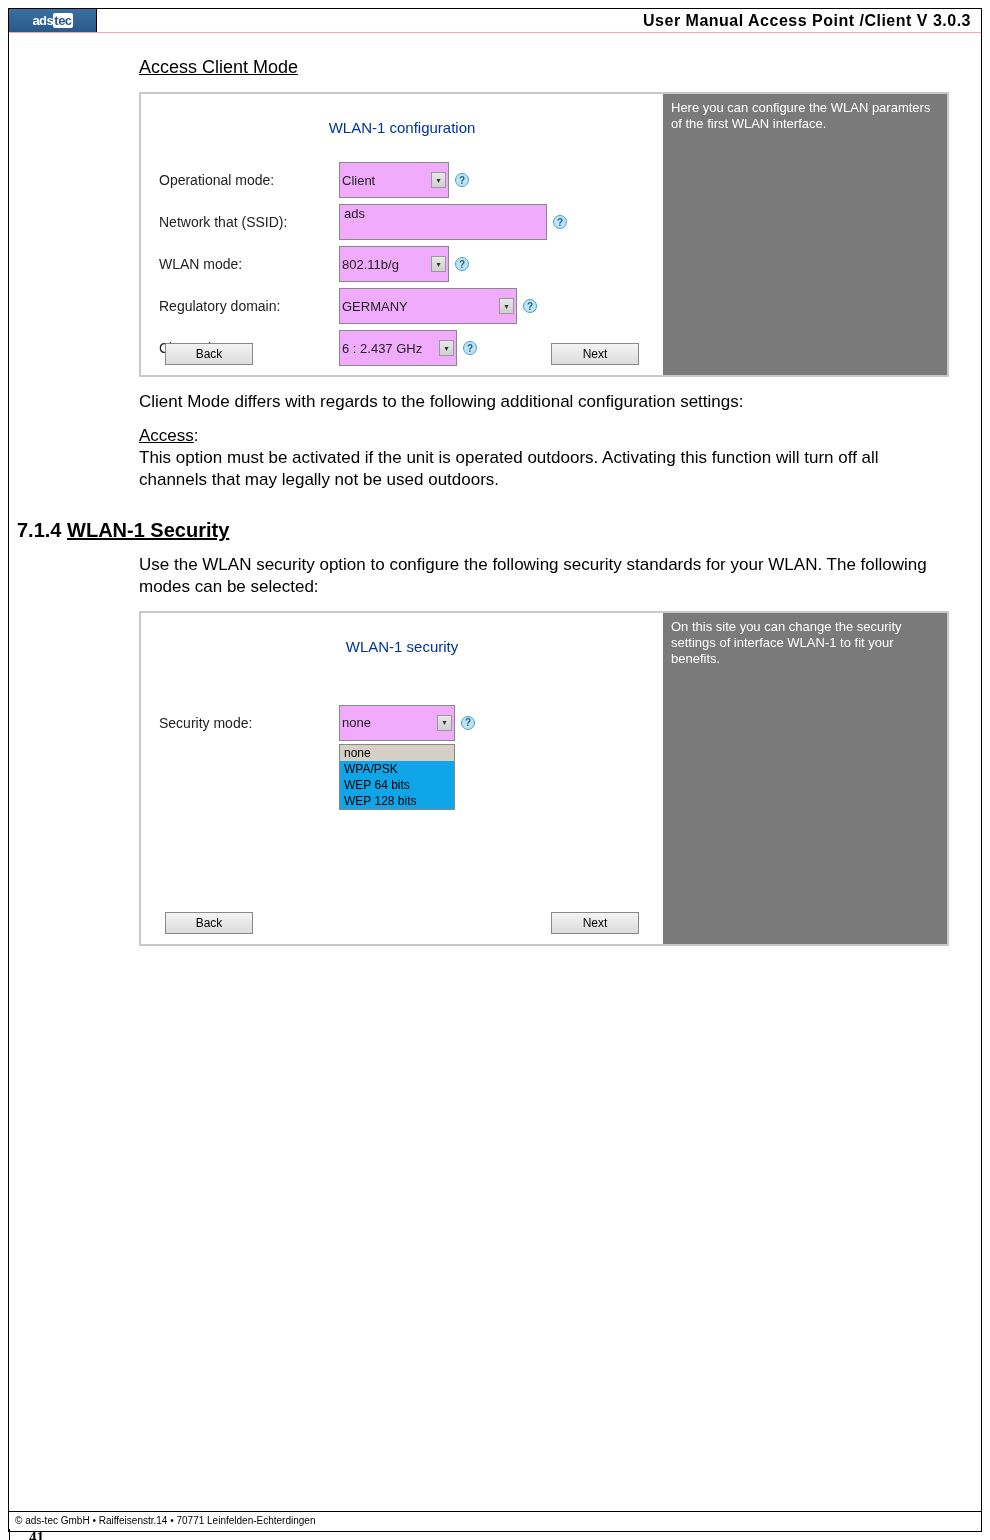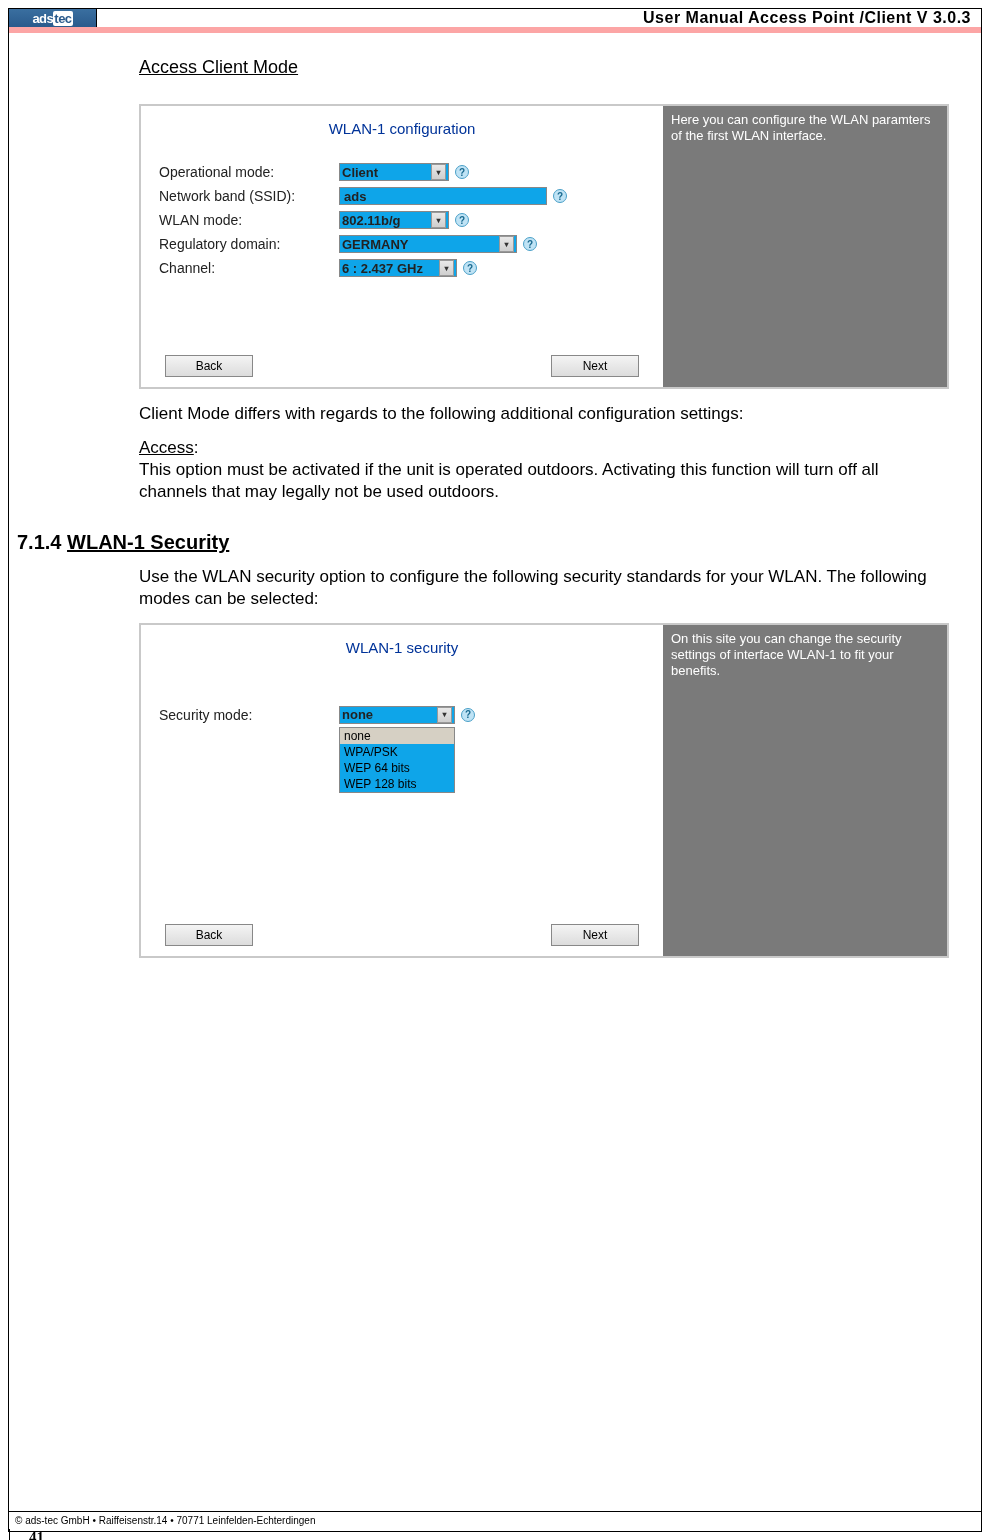--- a/index.html
+++ b/index.html
@@ -14,21 +14,21 @@
   }
   .page-border {
     position: absolute;
     top: 8px; left: 8px; right: 8px; bottom: 8px;
     border: 1px solid #000;
   }
   .header-bar {
     height: 24px;
     display: flex;
     align-items: stretch;
-    border-bottom: 6px solid #fca5a5;
+    border-bottom: 1px solid #fca5a5;
   }
   .logo-box {
     width: 88px;
     background: linear-gradient(to bottom,#3a6fa0,#2a5a8c);
     display: flex;
     align-items: center;
     justify-content: center;
     border-right: 1px solid #000;
   }
   .logo-text {
@@ -52,36 +52,36 @@
     align-items: center;
     justify-content: flex-end;
     border-left: 4px solid #fff;
   }
   .content {
     padding: 20px 30px 0 130px;
   }
   .section-title {
     text-decoration: underline;
     font-size: 18px;
-    margin-bottom: 26px;
+    margin-bottom: 14px;
     margin-top: 4px;
   }
   .screenshot {
     border: 2px solid #c9c9c9;
     width: 810px;
     height: 285px;
     display: flex;
     margin-bottom: 14px;
     background: #fff;
   }
   .screenshot.sec { height: 335px; }
   .ss-main {
     flex: 1;
     position: relative;
-    padding: 4px 18px 10px 18px;
+    padding: 15px 18px 10px 18px;
   }
   .ss-side {
     width: 284px;
     background: #7a7a7a;
     color: #fff;
     font-size: 13px;
     padding: 6px 8px;
     line-height: 1.25;
   }
   .ss-heading {
@@ -93,25 +93,24 @@
   .form-row {
     display: flex;
     align-items: center;
     margin-bottom: 6px;
     font-size: 14px;
     color: #222;
   }
   .form-row .lbl { width: 180px; }
   .sel, .txt {
     border: 1px solid #888;
-    background: #0ea5e9;
+    background: #f0abfc;
     font-size: 13px;
     padding: 1px 2px;
-    height: 18px;
-    font-weight: bold;
+    height: 36px;
   }
   .sel { display:inline-flex; align-items:center; justify-content:space-between; }
   .sel .arrow {
     width: 15px; height: 16px;
     background: linear-gradient(#e8e8e8,#cfcfcf);
     border: 1px solid #999;
     margin-left: 4px;
     display:flex;align-items:center;justify-content:center;
     font-size:8px;color:#333;
   }
@@ -206,21 +205,21 @@
         <div class="form-row">
           <span class="lbl">Operational mode:</span>
           <span class="sel" style="width:110px">
             <span>Client</span>
             <span class="arrow">▾</span>
           </span>
           <span class="help">?</span>
         </div>
 
         <div class="form-row">
-          <span class="lbl">Network band (SSID):</span>
+          <span class="lbl">Network that (SSID):</span>
           <span class="txt" style="width:208px;padding-left:4px">ads</span>
           <span class="help">?</span>
         </div>
 
         <div class="form-row">
           <span class="lbl">WLAN mode:</span>
           <span class="sel" style="width:110px">
             <span>802.11b/g</span>
             <span class="arrow">▾</span>
           </span>

